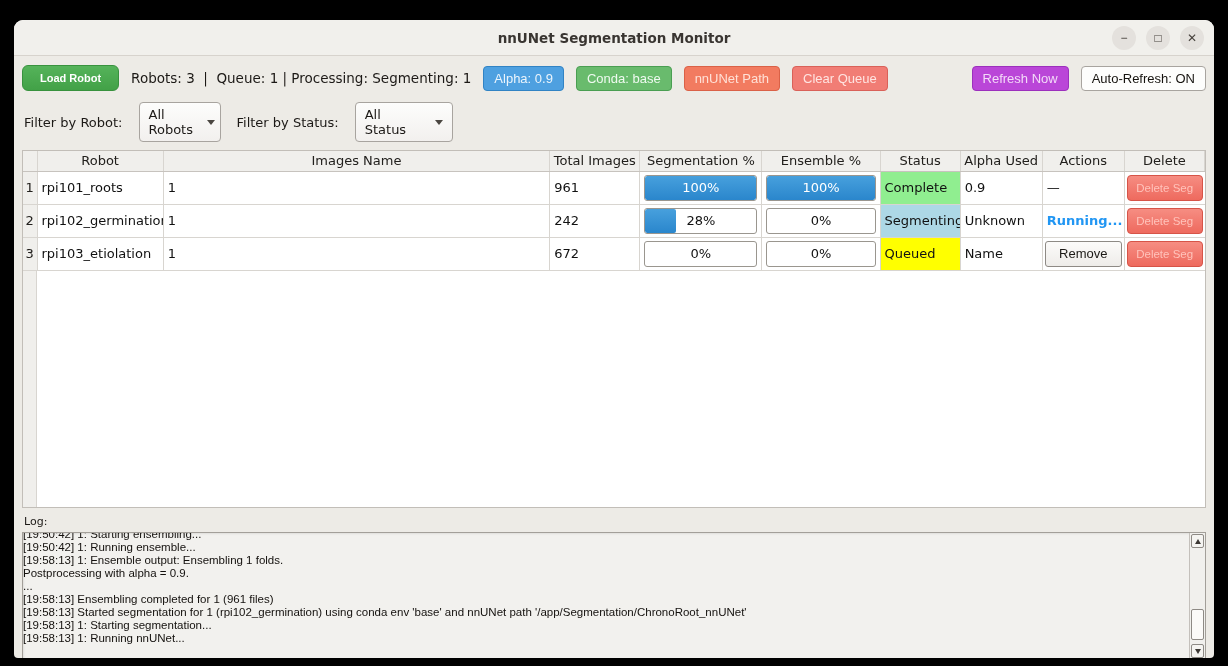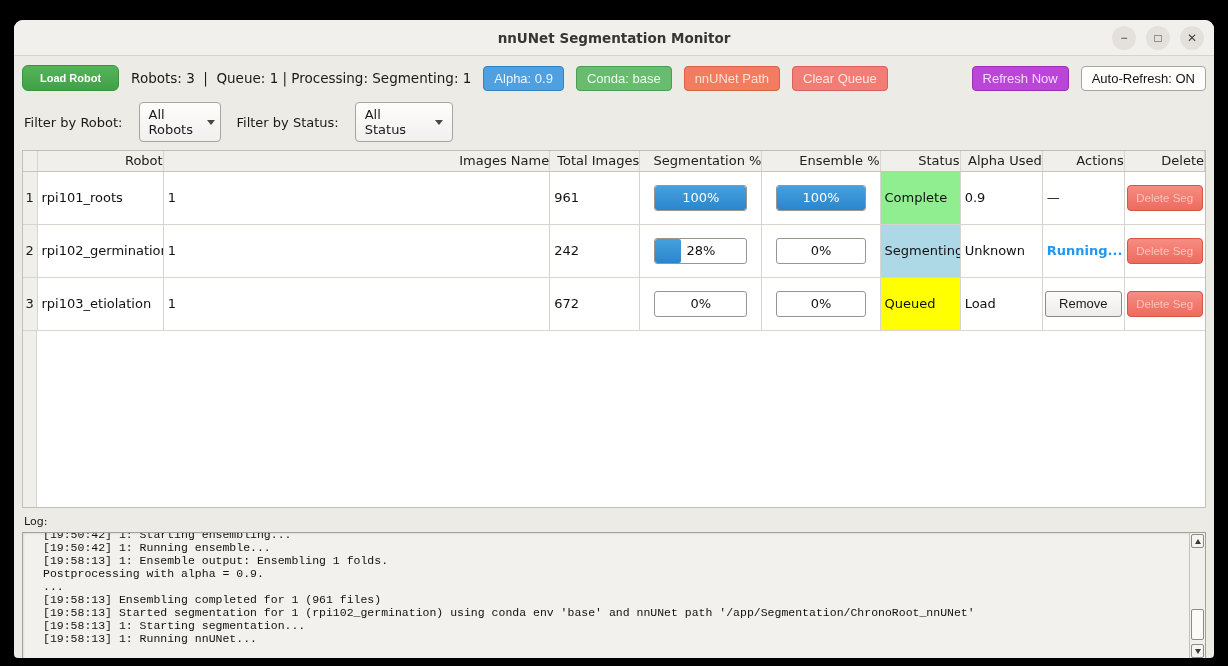--- a/index.html
+++ b/index.html
@@ -44,52 +44,52 @@
   .dd-arrow { width:0; height:0; border-left:4px solid transparent; border-right:4px solid transparent;
               border-top:5px solid #4a4641; }
 
   
   .table-wrap { position:relative; margin:0 8px; height:358px; background:#fff;
                 border:1px solid #c2beb8; overflow:hidden; }
   .rownum-strip { position:absolute; left:0; top:0; bottom:0; width:14px;
                   background:#f0efec; border-right:1px solid #d8d5d0; }
   table { position:relative; width:100%; border-collapse:collapse; table-layout:fixed; font-size:13px; }
   th { height:20px; background:#f0efec; font-weight:normal; color:#22201d;
-       border-right:1px solid #d8d5d0; border-bottom:1px solid #c7c3be; text-align:right; overflow:hidden; }
+       border-right:1px solid #d8d5d0; border-bottom:1px solid #c7c3be; text-align:center; overflow:hidden; }
   td { height:30px; border-right:1px solid #d8d5d0; border-bottom:1px solid #d8d5d0;
        color:#111; padding:0 4px; white-space:nowrap; overflow:hidden; background:#fff; }
   td.c-rownum { background:#f0efec; text-align:center; padding:0; color:#22201d; }
   td.c-total, td.c-robot, td.c-folder, td.c-alpha { text-align:left; }
   td.c-progress { padding:0 1px; }
   td.c-status { padding-left:4px; }
   td.c-actions { padding:0 2px; }
   td.c-delete { padding:0 2px; border-right:none; }
 
-  .progressbar { position:relative; height:26px; margin:13px; background:#fff;
+  .progressbar { position:relative; height:26px; margin:3px; background:#fff;
                  border:1px solid #9a968f; border-radius:3px; overflow:hidden; }
   .pb-fill { position:absolute; left:0; top:0; bottom:0; background:linear-gradient(#47a0dd,#2a86cc);
              border-radius:2px; }
   .pb-label { position:absolute; inset:0; display:flex; align-items:center; justify-content:center;
               font-size:13px; color:#111; }
   .pb-label.on-fill { color:#fff; }
 
   .act-text { padding-left:2px; }
   .act-running { color:#2196f3; font-weight:bold; padding-left:2px; display:none; }
   .act-remove { display:none; width:100%; height:26px; margin:1px 0;
                 background:linear-gradient(#fcfbfa,#eeece9); border:1px solid #8e8a85;
                 border-radius:3px; font-size:13px; color:#1c1916; }
   .btn-delete { width:100%; height:26px; margin:1px 0;
                 background:linear-gradient(#f68d82,#ee6a5e); border:1px solid #d65448;
                 border-radius:4px; font-size:11.5px; color:#ffc3bb; }
 
   
   .log-label { font-size:11px; color:#1c1916; padding:7px 10px 4px 10px; }
   .log-area { position:relative; margin:0 8px; height:128px; background:#f2f1ee;
               border:1px solid #a39f99; box-shadow:inset 1px 1px 2px rgba(0,0,0,0.08); overflow:hidden; }
-  .log-content { margin:-5px 0 0 20px; font-family:Liberation Mono, monospace;
+  .log-content { margin:-5px 0 0 0; font-family:Liberation Sans, sans-serif;
                  font-size:11.5px; color:#14110e; line-height:13px; }
   .log-line { white-space:pre; }
 
   .vscroll { position:absolute; right:0; top:0; bottom:0; width:16px; background:#f1f0ed;
              border-left:1px solid #c4c0bb; }
   .sb-btn { position:absolute; left:1px; width:13px; height:14px; background:#f5f4f1;
             border:1px solid #8e8a85; border-radius:2px; display:flex; align-items:center; justify-content:center; }
   .sb-up { top:1px; } .sb-down { bottom:1px; }
   .tri-up { width:0; height:0; border-left:3.5px solid transparent; border-right:3.5px solid transparent;
             border-bottom:5px solid #3c3834; }
@@ -234,21 +234,21 @@
           <div class="pb-label">0%</div>
         </div>
       </td>
       <td class="c-progress">
         <div class="progressbar">
           <div class="pb-fill" style="width: 0%;"></div>
           <div class="pb-label">0%</div>
         </div>
       </td>
       <td class="c-status" style="background: rgb(255, 255, 0);">Queued</td>
-      <td class="c-alpha">Load</td>
+      <td class="c-alpha">Name</td>
       <td class="c-actions">
 
         <button class="act-remove" style="display: block;">Remove</button>
       </td>
       <td class="c-delete">
         <button class="btn-delete">Delete Seg</button>
       </td>
     </tr>
         </tbody>
     </table>

